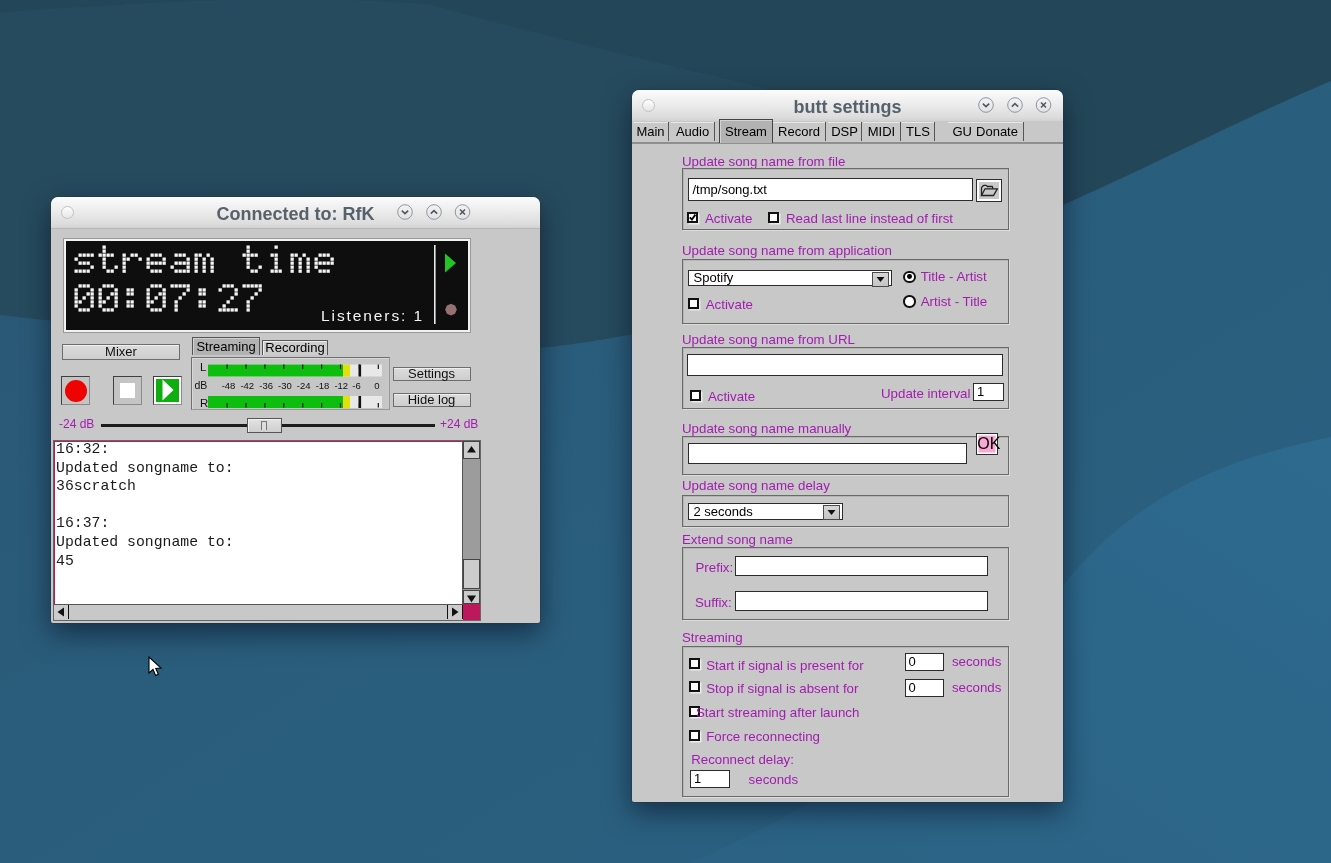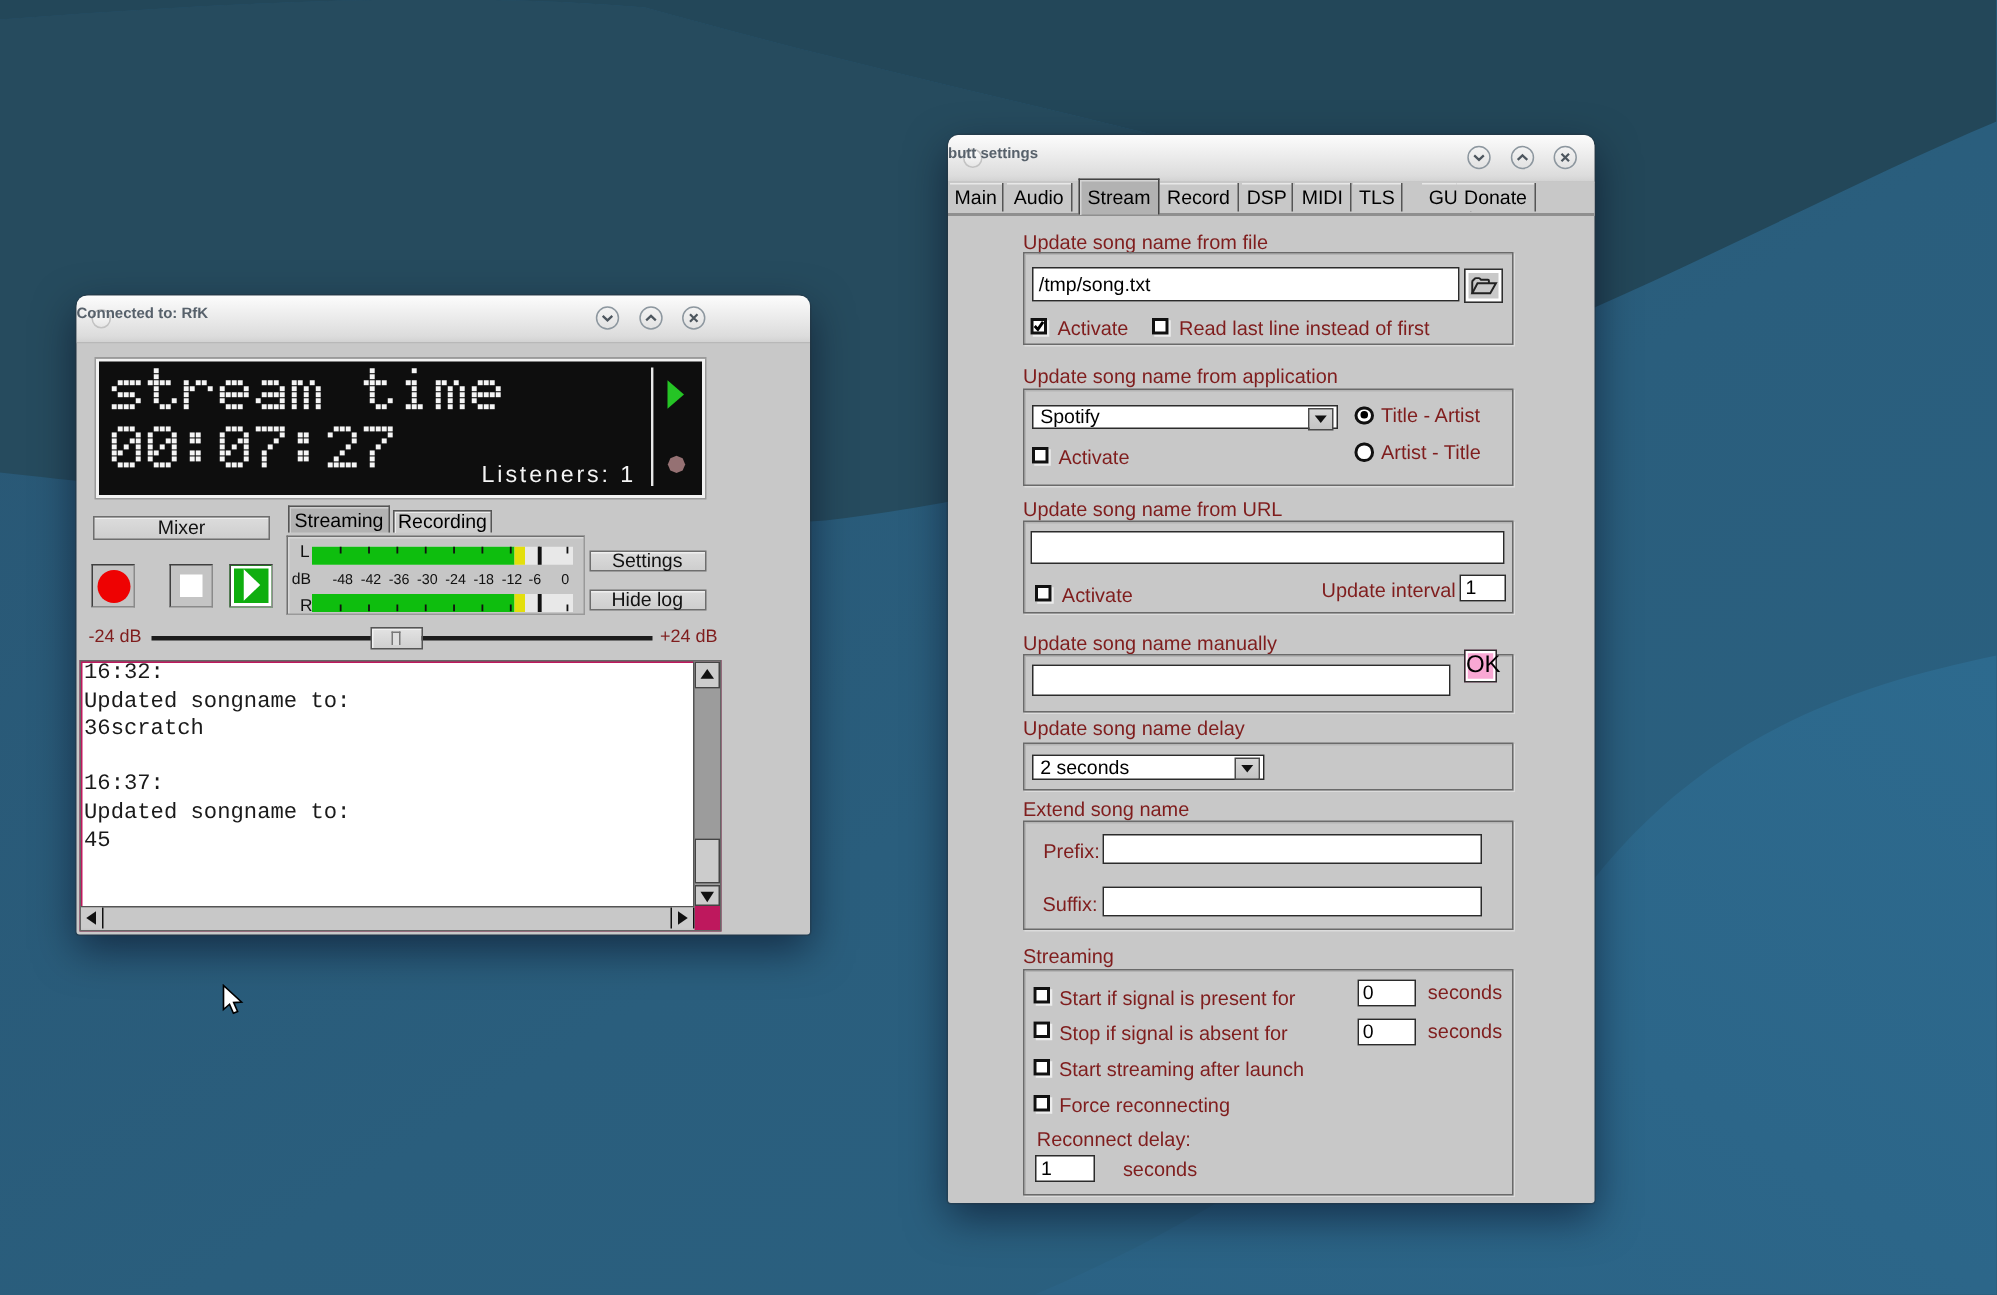--- a/index.html
+++ b/index.html
@@ -2,29 +2,29 @@
 <html><head><meta charset="utf-8">
 <style>
 html,body{margin:0;padding:0;width:1331px;height:863px;overflow:hidden;}
 body{font-family:"Liberation Sans",sans-serif;position:relative;background:#2a5e7d;}
 .abs{position:absolute;}
 .win{position:absolute;background:#c8c8c8;border-radius:8px 8px 2px 2px;
  box-shadow:0 0 0 1px rgba(40,50,60,.38),0 10px 28px rgba(0,0,20,.5);}
 .tbar{position:absolute;left:0;top:0;right:0;height:31px;border-radius:7px 7px 0 0;
  background:linear-gradient(#fcfcfc,#ececec 45%,#dcdcdc 88%,#d2d2d2);
  border-bottom:1px solid #b8b8b8;}
-.ttext{position:absolute;width:100%;font-weight:bold;font-size:10px;color:#57616b;top:7px;}
+.ttext{position:absolute;width:100%;text-align:center;font-weight:bold;font-size:18px;color:#57616b;top:7px;}
 .appdot{position:absolute;width:11px;height:11px;border-radius:50%;border:1px solid #c2c2c2;
  background:linear-gradient(#fdfdfd,#e6e6e6);top:8.5px;left:10px;}
 .btn{position:absolute;background:linear-gradient(#dcdcdc,#cecece);border:1px solid #6e6e6e;
  box-shadow:inset 0 1px 0 #efefef;font-size:13px;color:#111;text-align:center;}
 .inp{position:absolute;background:#fff;border:1.5px solid #2b2b2b;font-size:13px;color:#000;}
 .cb{position:absolute;width:7px;height:7px;background:#fff;border:2px solid #111;box-shadow:1.5px 1.5px 0 #ececec;}
 .rad{position:absolute;width:8.5px;height:8.5px;background:#fff;border:2px solid #111;border-radius:50%;}
-.lbl{position:absolute;font-size:13.3px;line-height:15px;color:#7f1d1d;white-space:nowrap;}
+.lbl{position:absolute;font-size:13.3px;line-height:15px;color:#a21caf;white-space:nowrap;}
 .gbox{position:absolute;border:1.5px solid #6a6a6a;box-shadow:1px 1px 0 #dcdcdc,inset 1px 1px 0 #b4b4b4;}
 .drop{position:absolute;width:15px;height:12.5px;background:linear-gradient(#d6d6d6,#c4c4c4);border:1px solid #4a4a4a;}
 </style></head><body>
 <svg class="abs" style="left:0;top:0" width="1331" height="863" viewBox="0 0 1331 863">
 <defs>
 <linearGradient id="bgmid" x1="0" y1="0" x2="1" y2="1">
 <stop offset="0" stop-color="#29567300"></stop>
         <stop offset="0" stop-color="#295673"></stop>
         <stop offset="55%" stop-color="#2a5e7d"></stop>
         <stop offset="1" stop-color="#2a6181"></stop>
@@ -480,21 +480,21 @@
     <div class="gbox" style="left:50px;top:555.5px;width:325px;height:149px;"></div>
     <div class="cb" style="left:57px;top:568px;"></div>
     <div class="lbl" style="left:74.2px;top:567.9px;">Start if signal is present for</div>
     <div class="inp" style="left:272.5px;top:563.2px;width:34px;height:16px;line-height:16px;padding-left:3px;">0</div>
     <div class="lbl" style="left:319.9px;top:564.4px;">seconds</div>
     <div class="cb" style="left:57px;top:591.1px;"></div>
     <div class="lbl" style="left:74.2px;top:590.7px;">Stop if signal is absent for</div>
     <div class="inp" style="left:272.5px;top:588.9px;width:34px;height:16px;line-height:16px;padding-left:3px;">0</div>
     <div class="lbl" style="left:319.9px;top:589.9px;">seconds</div>
     <div class="cb" style="left:57px;top:616.1px;"></div>
-    <div class="lbl" style="left:74px;top:615.4px;">Start streaming after launch</div>
+    <div class="lbl" style="left:64px;top:615.4px;">Start streaming after launch</div>
     <div class="cb" style="left:57px;top:639.8px;"></div>
     <div class="lbl" style="left:74.2px;top:639.1px;">Force reconnecting</div>
     <div class="lbl" style="left:59.2px;top:662.2px;">Reconnect delay:</div>
     <div class="inp" style="left:58px;top:680.4px;width:35px;height:16px;line-height:16px;padding-left:3px;">1</div>
     <div class="lbl" style="left:116.6px;top:682.2px;">seconds</div>
   </div>
 <svg class="abs" style="left:147px;top:656px" width="20" height="22" viewBox="0 0 20 22">
 <path d="M2,1 L2,17 L6,13.5 L8.6,19.5 L11.4,18.3 L8.8,12.4 L14,12 Z" fill="#fff" stroke="#000" stroke-width="1.1"></path>
 </svg>
 </body></html>

